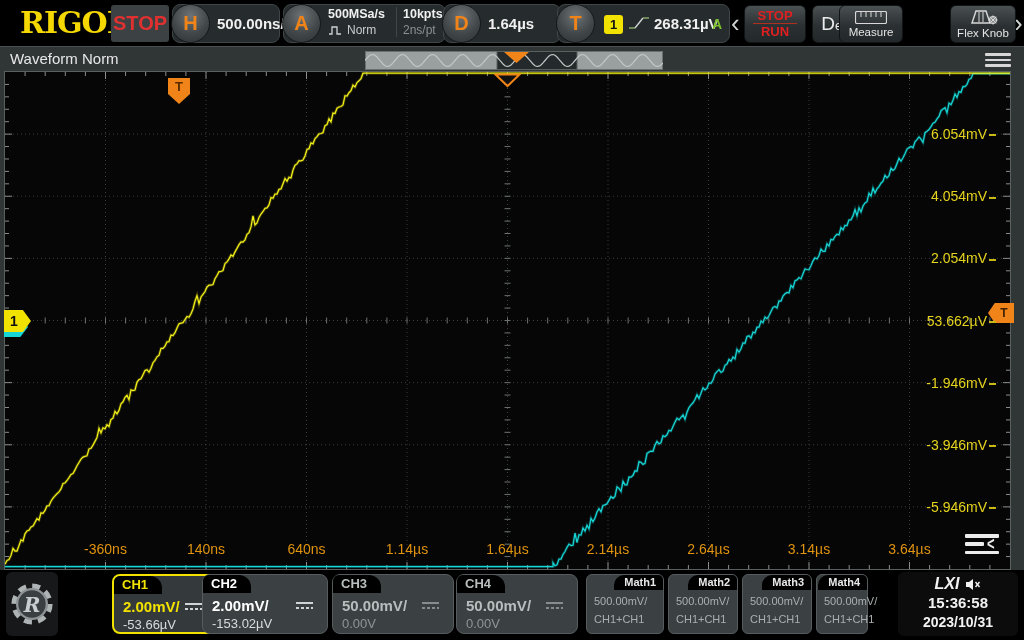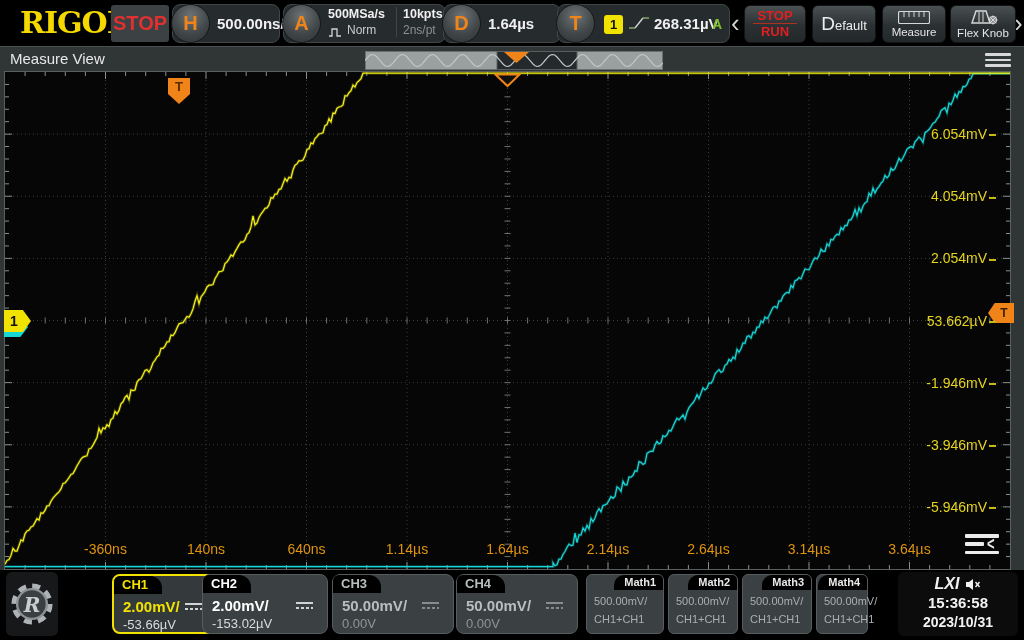--- a/index.html
+++ b/index.html
@@ -21,21 +21,21 @@
                  border:1px solid #15181a; color:#f08418; font-weight:bold; font-size:20px;
                  display:flex; align-items:center; justify-content:center; }
   .knob-value { position:absolute; left:44px; top:0; height:37px; display:flex; align-items:center;
                 color:#f0f0f0; font-size:15px; font-weight:bold; }
   #grp-h { left:172px; width:108px; }
   #grp-a { left:283px; width:163px; }
   #grp-d { left:443px; width:118px; }
   #grp-t { left:557px; width:173px; }
   .acq-col1 { position:absolute; left:44px; top:2px; width:66px; }
   .acq-rate { color:#f0f0f0; font-size:12.5px; font-weight:bold; }
-  .acq-mode-row { display:flex; align-items:flex-end; gap:4px; margin-top:2px; }
+  .acq-mode-row { display:flex; align-items:center; gap:4px; margin-top:2px; }
   .acq-mode { color:#c8cccc; font-size:12px; }
   .acq-col2 { position:absolute; left:112px; top:2px; padding-left:6px; border-left:1px solid #3f4648; }
   .acq-depth { color:#f0f0f0; font-size:12.5px; font-weight:bold; }
   .acq-res { color:#8a9093; font-size:12px; margin-top:2px; }
   #trig-source { position:absolute; left:46px; top:10px; width:19px; height:19px; background:#f2e200;
                  border-radius:3px; color:#111; font-weight:bold; font-size:13px;
                  display:flex; align-items:center; justify-content:center; }
   #trig-edge-icon { position:absolute; left:70px; top:9px; }
   #trig-level { position:absolute; left:96px; top:0; height:37px; display:flex; align-items:center;
                 color:#f0f0f0; font-size:15px; font-weight:bold; }
@@ -49,21 +49,21 @@
              border:1px solid #121516; display:flex; flex-direction:column;
              align-items:center; justify-content:center; }
   #btn-stoprun { left:744px; width:62px; }
   #btn-stoprun .l1 { color:#e02020; font-weight:bold; font-size:13px; line-height:15px;
                      border-bottom:1.5px solid #b03020; padding:0 4px; }
   #btn-stoprun .l2 { color:#e02020; font-weight:bold; font-size:13px; line-height:16px; }
   #btn-default { left:812px; width:64px; }
   .btn-default-label { display:block; color:#ececec; font-weight:normal; font-size:13px; }
   .btn-default-label::first-letter { font-size:19px; }
   .icon-btn-label { color:#e4e4e4; font-size:11.5px; margin-top:2px; }
-  #btn-measure { left:882px; width:64px;justify-content:center; }
+  #btn-measure { left:839px; width:64px;justify-content:center; }
   #btn-flexknob { left:950px; width:66px; }
 
   
   #wfv { position:absolute; left:0; top:46px; width:1024px; height:524px;
          background:#303536; border-top:1px solid #4a5052; }
   #wfv-title { position:absolute; left:10px; top:3px; color:#e8e8e8; font-size:15px; }
   #nav-strip { position:absolute; left:365px; top:4px; width:298px; height:19px; }
   #wfv-menu { position:absolute; left:985px; top:6px; width:26px; cursor:pointer; }
   #wfv-menu div { height:2.6px; background:#d8d8d8; margin-bottom:3px; border-radius:1px; }
 
@@ -212,21 +212,21 @@
         <line x1="25" y1="6.4" x2="25" y2="15.6" stroke="#d8d8d8"></line>
         <line x1="20.4" y1="11" x2="29.6" y2="11" stroke="#d8d8d8"></line>
         <line x1="21.8" y1="7.8" x2="28.2" y2="14.2" stroke="#d8d8d8"></line>
         <line x1="28.2" y1="7.8" x2="21.8" y2="14.2" stroke="#d8d8d8"></line>
       </svg>
       <span class="icon-btn-label">Flex Knob</span>
     </div>
   </div>
 
   <div id="wfv">
-    <div id="wfv-title">Measure View</div>
+    <div id="wfv-title">Waveform Norm</div>
     <svg id="nav-strip" viewBox="0 0 298 19" width="298" height="19">
         <rect x="0.5" y="0.5" width="297" height="18" fill="#9aa0a0" stroke="#6a7070"></rect>
         <rect x="132" y="0.5" width="80" height="18" fill="#242a2b" stroke="#596060"></rect>
         <path d="M0.0,9.5L2.0,7.1L4.0,5.0L6.0,3.8L8.0,3.5L10.0,4.3L12.0,6.0L14.0,8.3L16.0,10.7L18.0,13.0L20.0,14.7L22.0,15.5L24.0,15.2L26.0,14.0L28.0,11.9L30.0,9.5L32.0,7.1L34.0,5.0L36.0,3.8L38.0,3.5L40.0,4.3L42.0,6.0L44.0,8.3L46.0,10.7L48.0,13.0L50.0,14.7L52.0,15.5L54.0,15.2L56.0,14.0L58.0,11.9L60.0,9.5L62.0,7.1L64.0,5.0L66.0,3.8L68.0,3.5L70.0,4.3L72.0,6.0L74.0,8.3L76.0,10.7L78.0,13.0L80.0,14.7L82.0,15.5L84.0,15.2L86.0,14.0L88.0,11.9L90.0,9.5L92.0,7.1L94.0,5.0L96.0,3.8L98.0,3.5L100.0,4.3L102.0,6.0L104.0,8.3L106.0,10.7L108.0,13.0L110.0,14.7L112.0,15.5L114.0,15.2L116.0,14.0L118.0,11.9L120.0,9.5L122.0,7.1L124.0,5.0L126.0,3.8L128.0,3.5L130.0,4.3L132.0,6.0L134.0,8.3L136.0,10.7L138.0,13.0L140.0,14.7L142.0,15.5L144.0,15.2L146.0,14.0L148.0,11.9L150.0,9.5L152.0,7.1L154.0,5.0L156.0,3.8L158.0,3.5L160.0,4.3L162.0,6.0L164.0,8.3L166.0,10.7L168.0,13.0L170.0,14.7L172.0,15.5L174.0,15.2L176.0,14.0L178.0,11.9L180.0,9.5L182.0,7.1L184.0,5.0L186.0,3.8L188.0,3.5L190.0,4.3L192.0,6.0L194.0,8.3L196.0,10.7L198.0,13.0L200.0,14.7L202.0,15.5L204.0,15.2L206.0,14.0L208.0,11.9L210.0,9.5L212.0,7.1L214.0,5.0L216.0,3.8L218.0,3.5L220.0,4.3L222.0,6.0L224.0,8.3L226.0,10.7L228.0,13.0L230.0,14.7L232.0,15.5L234.0,15.2L236.0,14.0L238.0,11.9L240.0,9.5L242.0,7.1L244.0,5.0L246.0,3.8L248.0,3.5L250.0,4.3L252.0,6.0L254.0,8.3L256.0,10.7L258.0,13.0L260.0,14.7L262.0,15.5L264.0,15.2L266.0,14.0L268.0,11.9L270.0,9.5L272.0,7.1L274.0,5.0L276.0,3.8L278.0,3.5L280.0,4.3L282.0,6.0L284.0,8.3L286.0,10.7L288.0,13.0L290.0,14.7L292.0,15.5L294.0,15.2L296.0,14.0L298.0,11.9" fill="none" stroke="#c2c6c6" stroke-width="1.2"></path>
         <polygon points="139,1 164,1 151.5,12" fill="#f08418"></polygon>
       </svg>
     <div id="wfv-menu">
       <div></div>
         <div></div>
         <div></div>

